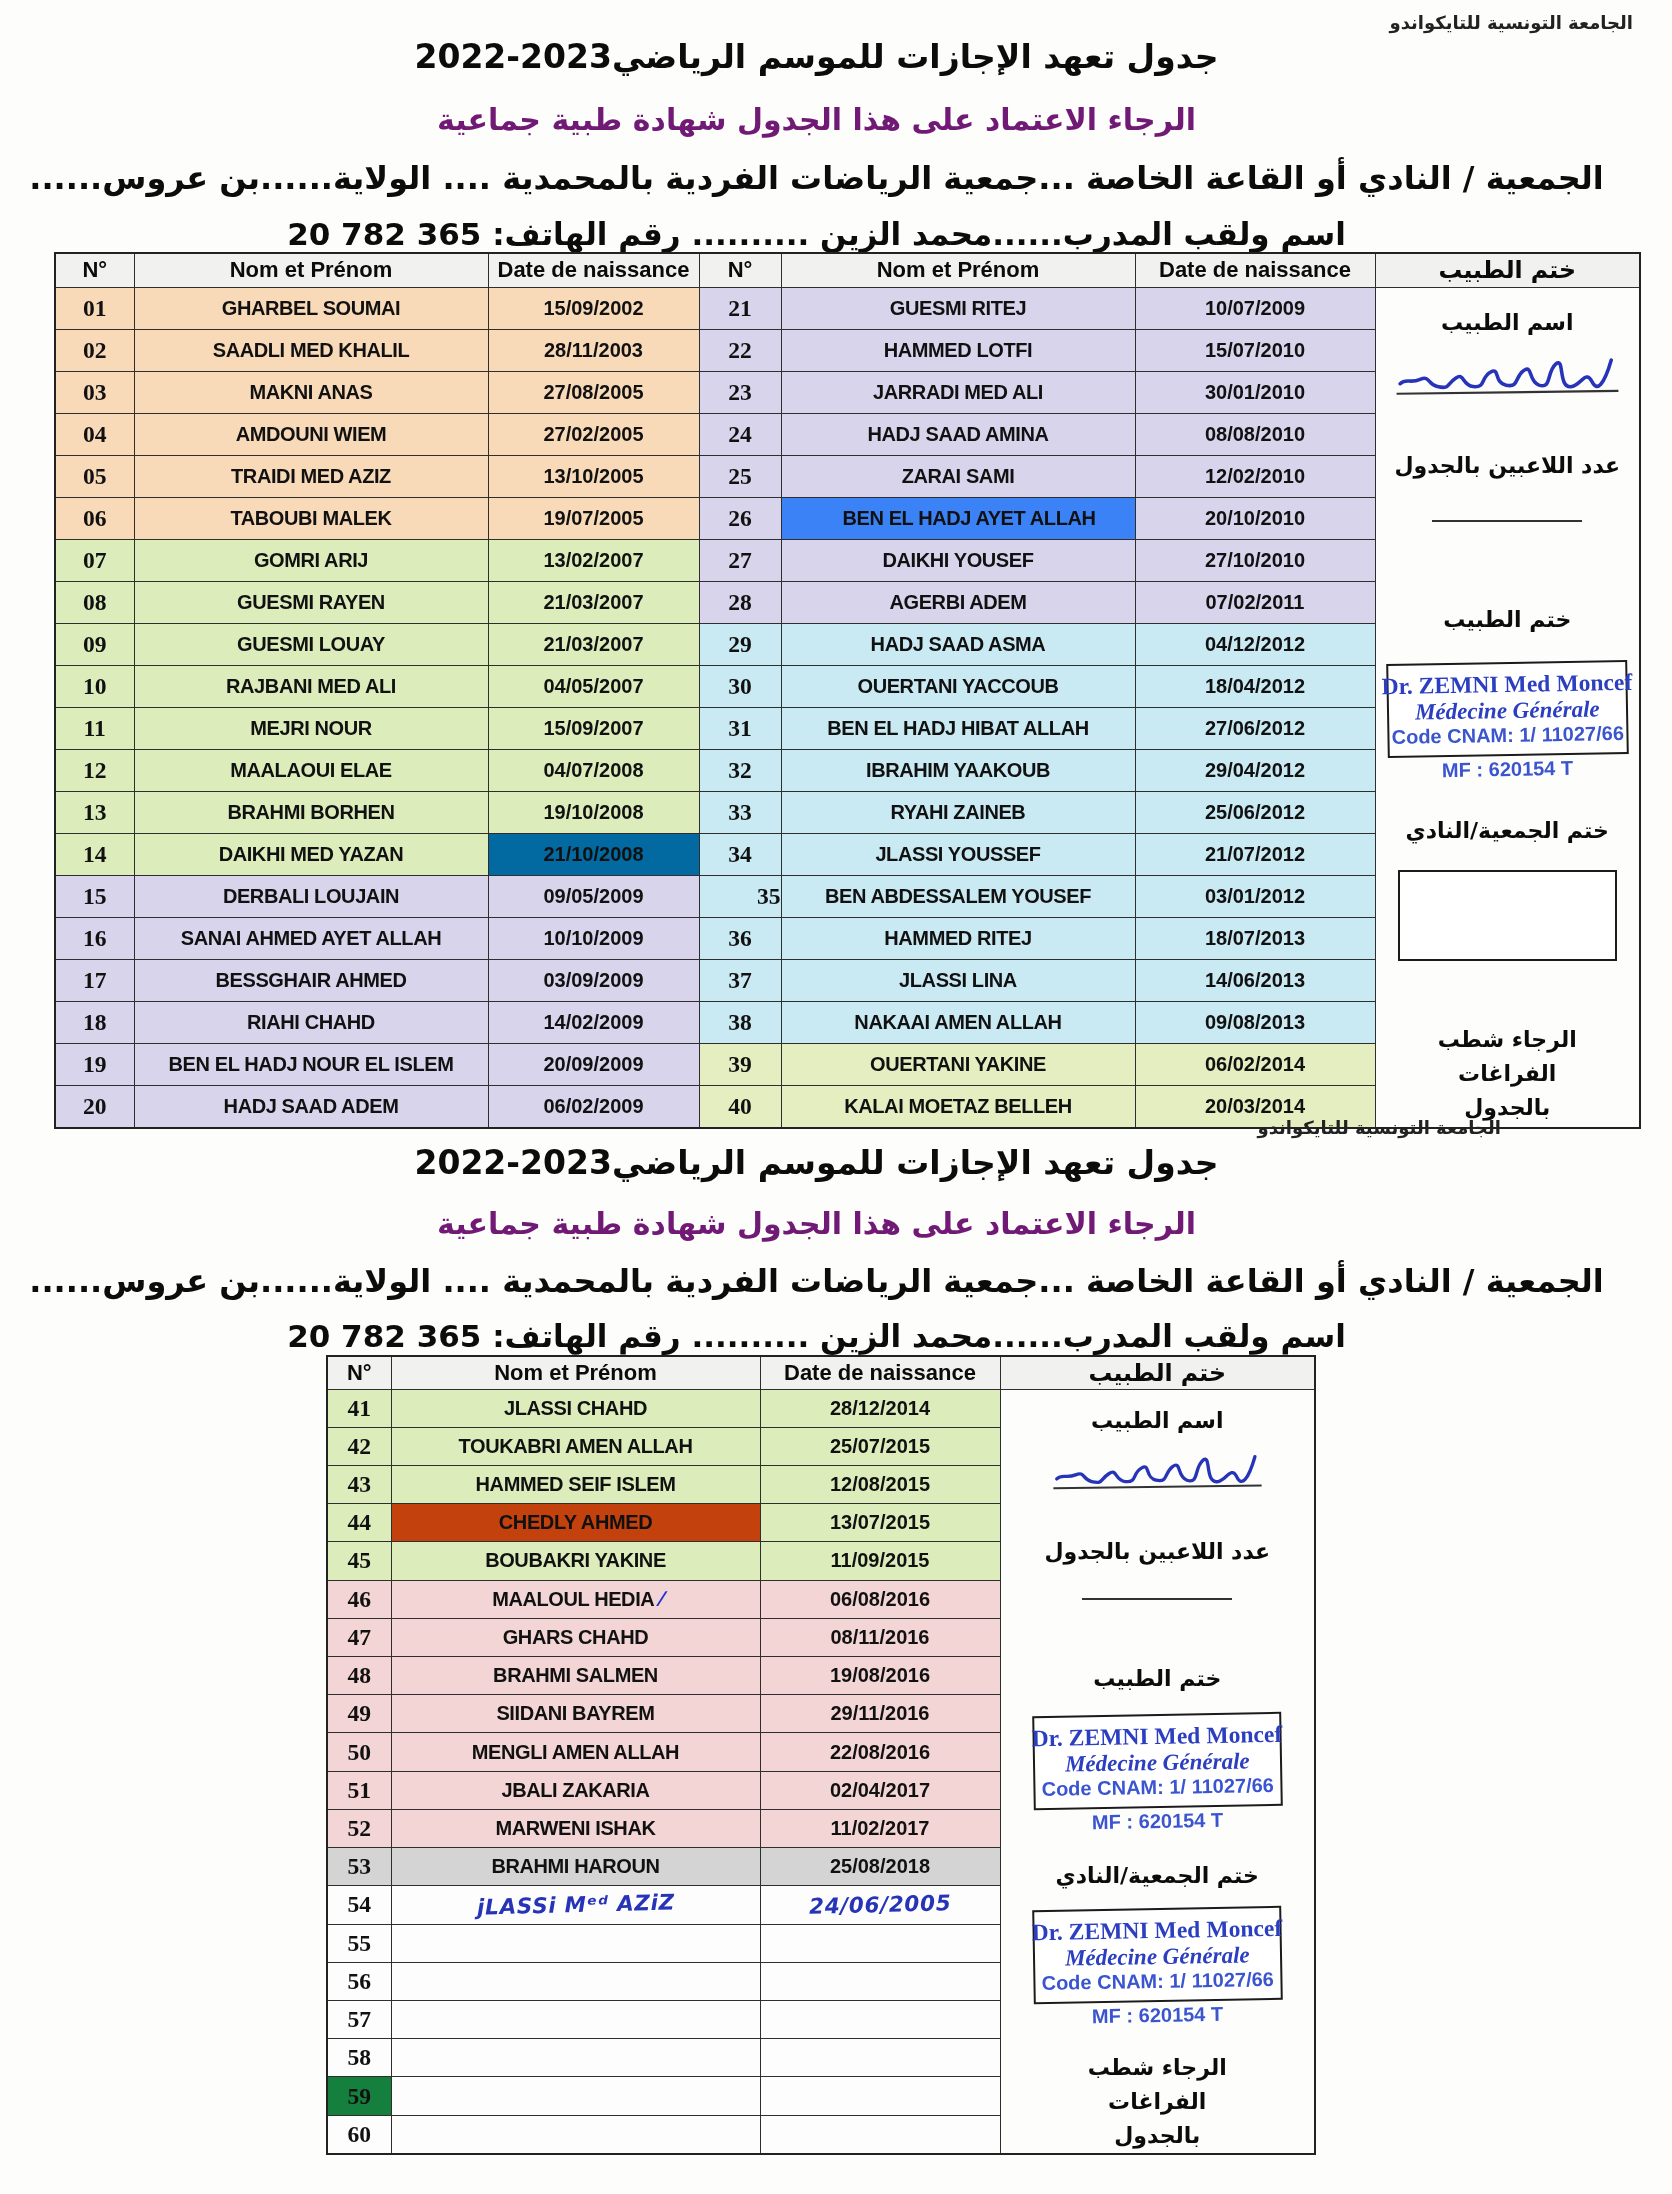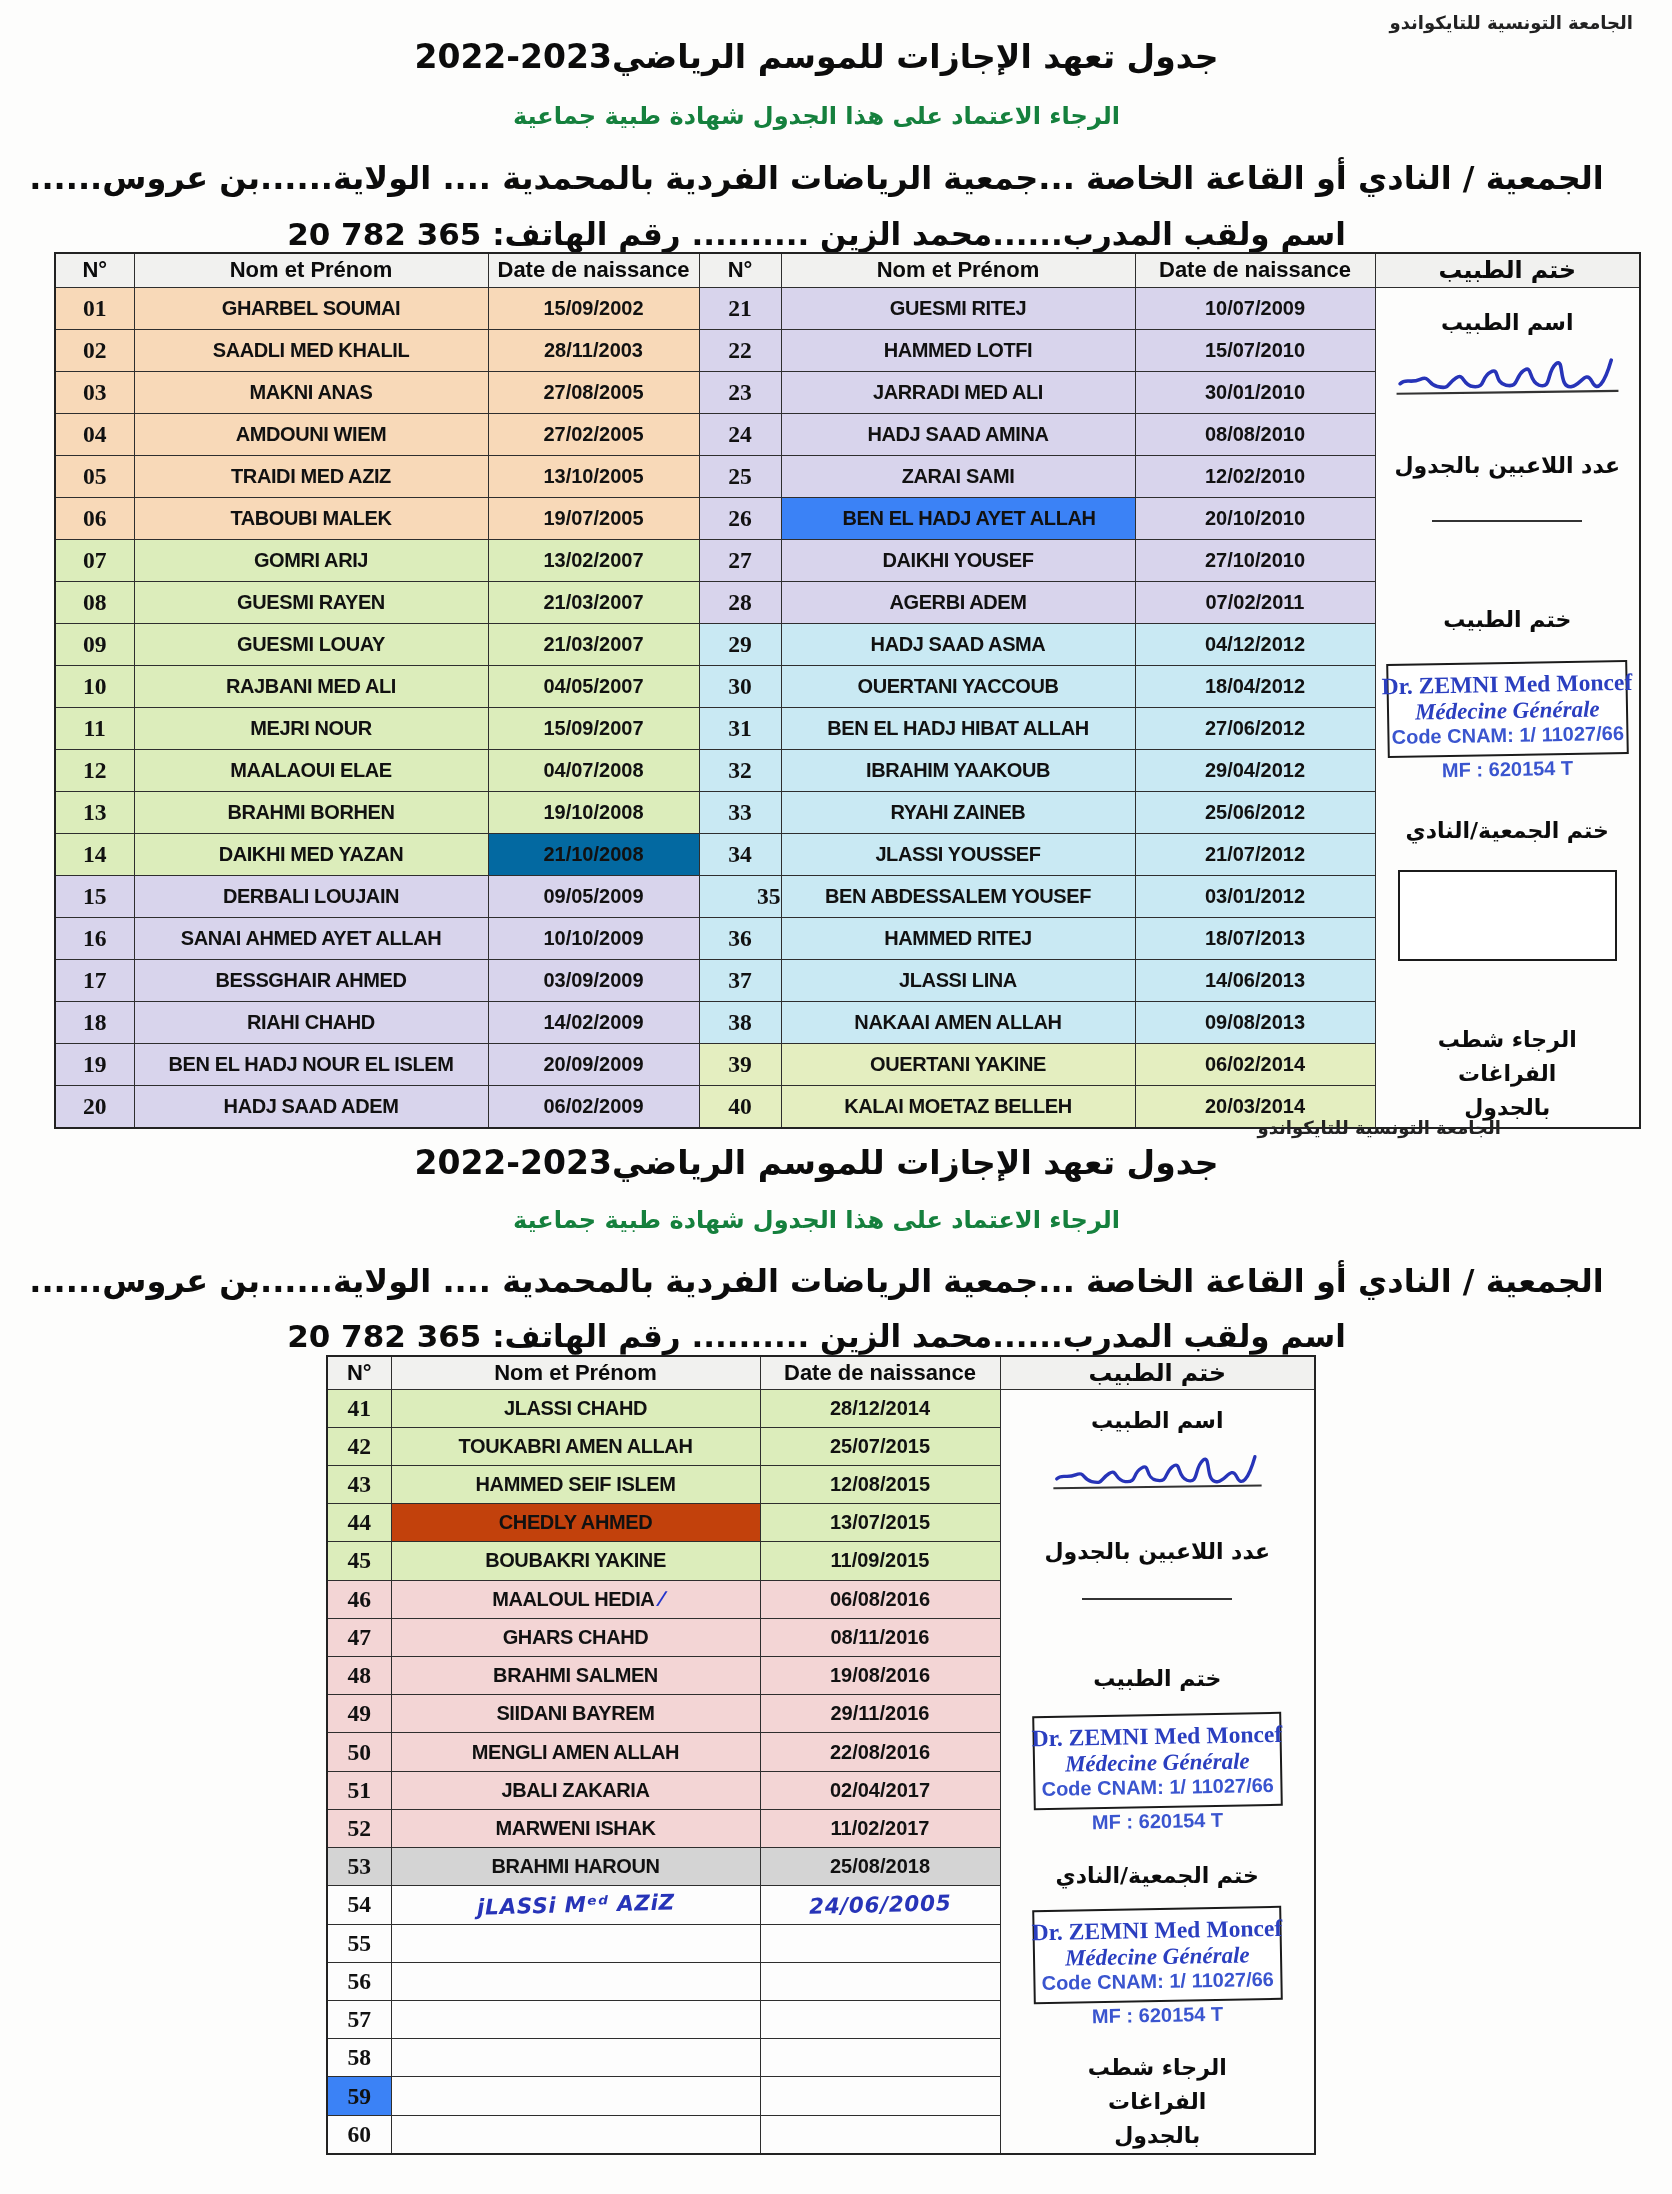--- a/index.html
+++ b/index.html
@@ -3,21 +3,21 @@
 <meta charset="utf-8">
 <style>
   html,body{margin:0;padding:0;background:#9a9a9a;}
   .page{
     position:relative;width:1673px;height:2194px;background:#fdfdfc;
     font-family:"DejaVu Sans",sans-serif;color:#111;overflow:hidden;
   }
   .corner-note{position:absolute;font-size:18px;font-weight:bold;direction:rtl;color:#222;}
   .title-line{position:absolute;left:0;width:1575px;text-align:center;direction:rtl;font-weight:bold;color:#0c0c0c;}
   .t-main{font-size:33px;}
-  .t-red{font-size:24px;color:#15803d;}
+  .t-red{font-size:30px;color:#701a75;}
   .t-club{font-size:32px;}
   .t-coach{font-size:31px;}
   table.roster{position:absolute;border-collapse:collapse;table-layout:fixed;background:#fff;}
   table.roster th,table.roster td{
     border:1.4px solid #2e2e2e;padding:0;margin:0;overflow:hidden;
     text-align:center;vertical-align:middle;
   }
   table.roster{border:2.1px solid #222;}
   th.hdr{background:#f1f1ef;font-family:"Liberation Sans",sans-serif;font-weight:bold;font-size:22px;color:#0b0b0b;}
   th.hdr-ar{font-family:"DejaVu Sans",sans-serif;font-size:23.6px;direction:rtl;}
@@ -389,21 +389,21 @@
           <td class="numc" style="height: 37px; background: rgb(253, 253, 253);">57</td>
           <td class="namec" style="height: 37px; background: rgb(253, 253, 253);"></td>
           <td class="dobc" style="height: 37px; background: rgb(253, 253, 253);"></td>
         </tr>
         <tr style="height: 37px;">
           <td class="numc" style="height: 37px; background: rgb(253, 253, 253);">58</td>
           <td class="namec" style="height: 37px; background: rgb(253, 253, 253);"></td>
           <td class="dobc" style="height: 37px; background: rgb(253, 253, 253);"></td>
         </tr>
         <tr style="height: 37px;">
-          <td class="numc" style="height: 37px; background: #3b82f6;">59</td>
+          <td class="numc" style="height: 37px; background: #15803d;">59</td>
           <td class="namec" style="height: 37px; background: rgb(253, 253, 253);"></td>
           <td class="dobc" style="height: 37px; background: rgb(253, 253, 253);"></td>
         </tr>
         <tr style="height: 37px;">
           <td class="numc" style="height: 37px; background: rgb(253, 253, 253);">60</td>
           <td class="namec" style="height: 37px; background: rgb(253, 253, 253);"></td>
           <td class="dobc" style="height: 37px; background: rgb(253, 253, 253);"></td>
         </tr>
       </tbody>
   </table>

